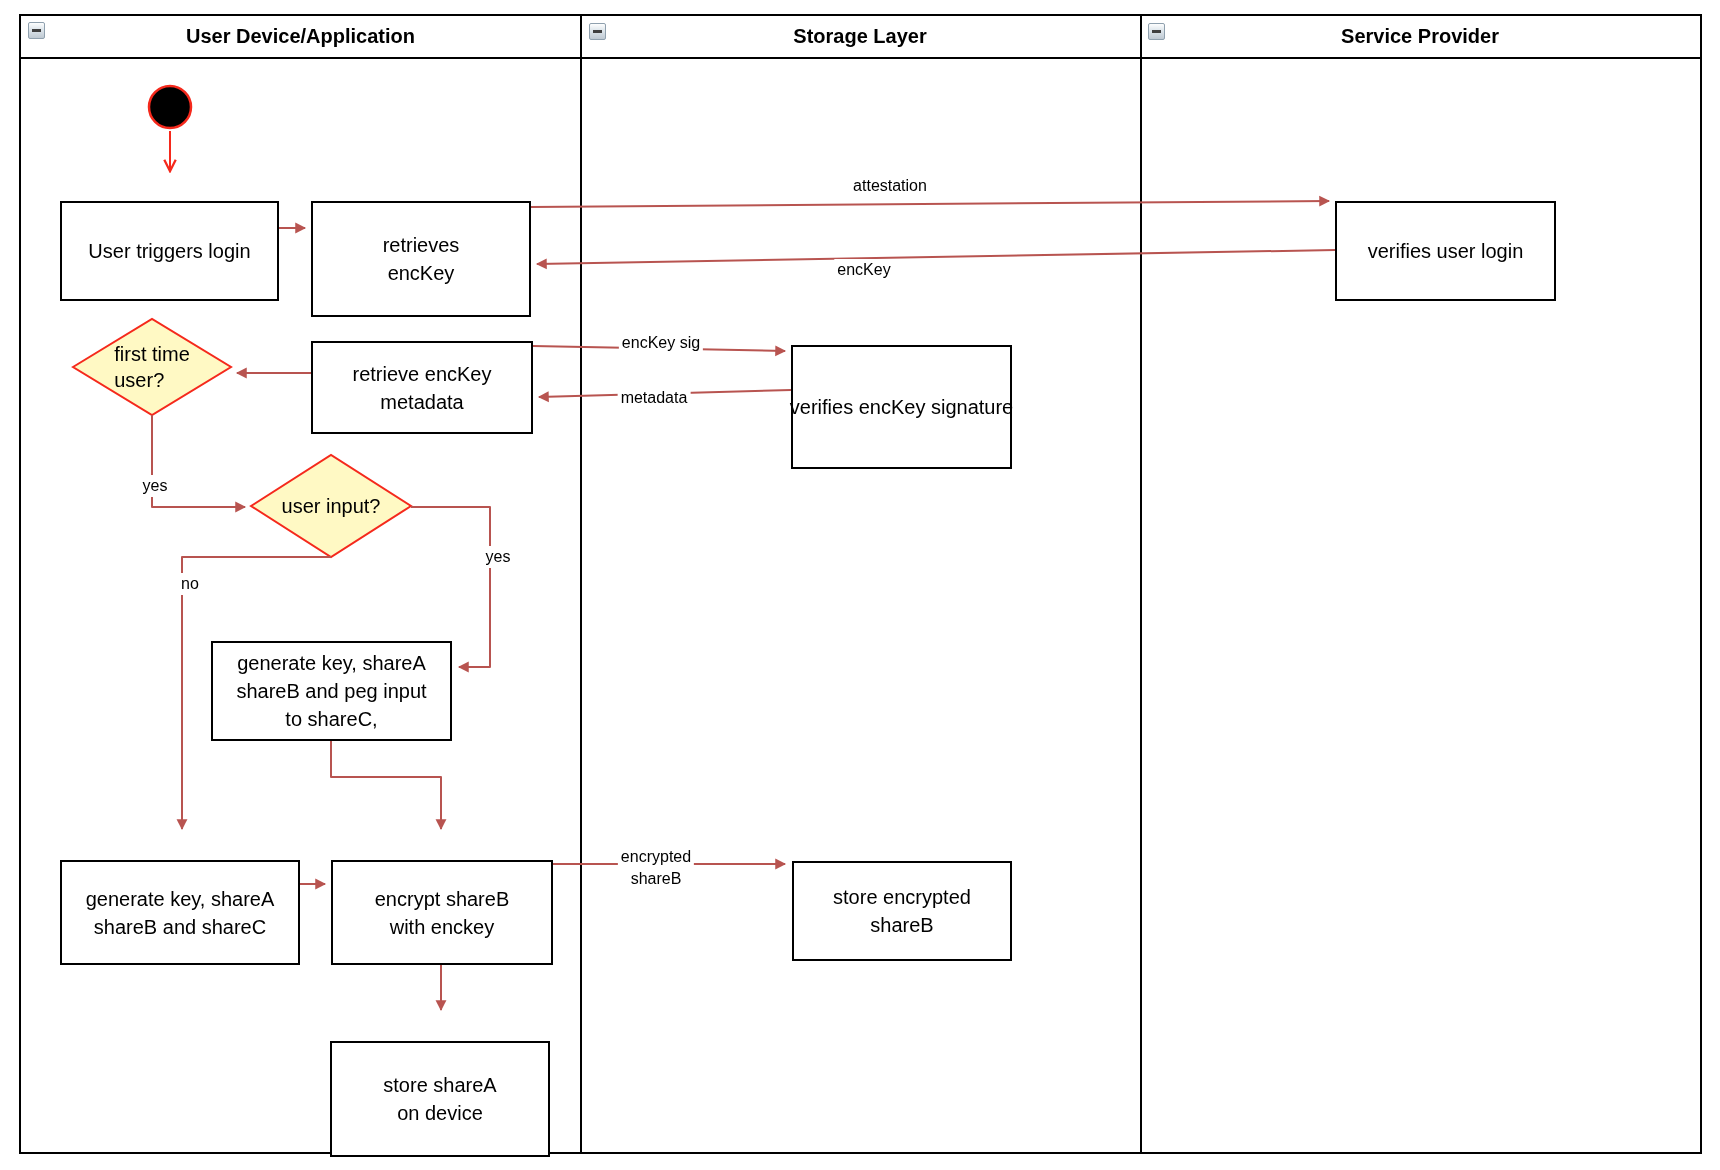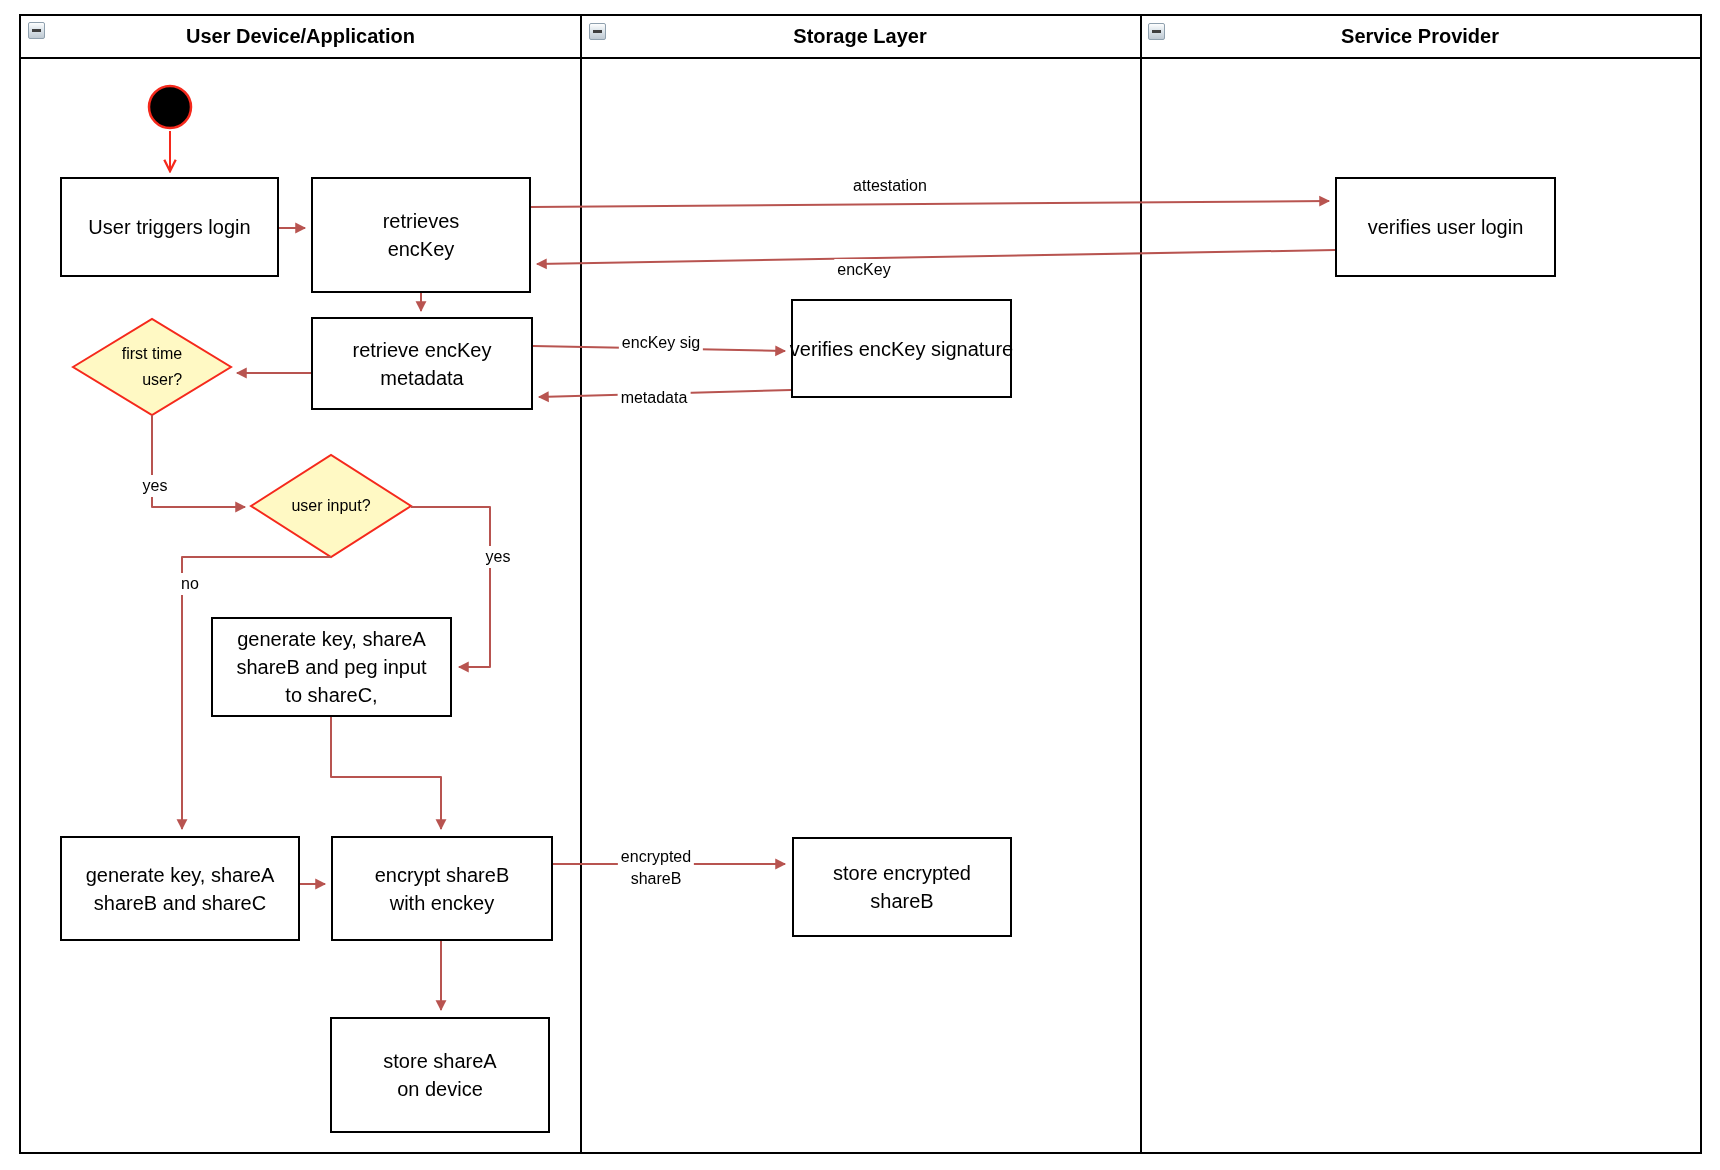--- a/index.html
+++ b/index.html
@@ -9,24 +9,24 @@
   .vline{position:absolute;top:14px;height:1138px;width:2px;background:#000;}
   .hline{position:absolute;left:19px;top:57px;width:1681px;height:2px;background:#000;}
   .lane-title{position:absolute;top:14px;height:44px;display:flex;align-items:center;justify-content:center;
               font-weight:bold;font-size:20px;}
   .collapse{position:absolute;width:17px;height:17px;box-sizing:border-box;border:1px solid #8fa0ae;border-radius:2px;
             background:linear-gradient(180deg,#fdfefe 0%,#dde5eb 45%,#bfc9d2 100%);
             display:flex;align-items:center;justify-content:center;}
   .collapse .bar{width:9px;height:3px;background:#3f3f3f;}
   .node{position:absolute;box-sizing:border-box;border:2px solid #000;background:#fff;
         display:flex;align-items:center;justify-content:center;text-align:center;
-        font-size:20px;line-height:28px;white-space:pre-line;}
+        font-size:20px;line-height:28px;white-space:pre-line;margin-top:24px;}
   .node.nowrap{white-space:nowrap;}
-  .dlabel{position:absolute;transform:translate(-50%,-50%);text-align:right;
-          font-size:16px;line-height:26px;white-space:pre-line;pointer-events:none;}
+  .dlabel{position:absolute;transform:translate(-50%,-50%);text-align:left;
+          font-size:20px;line-height:26px;white-space:pre-line;pointer-events:none;}
   .elabel{position:absolute;transform:translate(-50%,-50%);text-align:center;background:#fff;
           padding:0 3px;font-size:16px;line-height:22px;white-space:pre-line;}
   svg.edges{position:absolute;left:0;top:0;}
 </style>
 </head>
 <body>
 
 <div class="stage">
 
   <div class="frame"></div>
@@ -85,21 +85,21 @@
     <path d="M553,864 L785,864" stroke="#b85450" stroke-width="2" fill="none" marker-end="url(#arrow)"></path>
     <path d="M441,941 L441,1010" stroke="#b85450" stroke-width="2" fill="none" marker-end="url(#arrow)"></path>
   </svg>
 
   <div class="node" style="left:60px;top:177px;width:219px;height:100px">User triggers login</div>
   <div class="node" style="left:311px;top:177px;width:220px;height:116px">retrieves
 encKey</div>
   <div class="node" style="left:1335px;top:177px;width:221px;height:100px">verifies user login</div>
   <div class="node" style="left:311px;top:317px;width:222px;height:93px">retrieve encKey
 metadata</div>
-  <div class="node nowrap" style="left:791px;top:299px;width:221px;height:99px">verifies encKey signature</div>
+  <div class="node nowrap" style="left:791px;top:321px;width:221px;height:124px">verifies encKey signature</div>
   <div class="node" style="left:211px;top:617px;width:241px;height:100px">generate key, shareA
 shareB and peg input
 to shareC,</div>
   <div class="node" style="left:60px;top:836px;width:240px;height:105px">generate key, shareA
 shareB and shareC</div>
   <div class="node" style="left:331px;top:836px;width:222px;height:105px">encrypt shareB
 with enckey</div>
   <div class="node" style="left:792px;top:837px;width:220px;height:100px">store encrypted
 shareB</div>
   <div class="node" style="left:330px;top:1017px;width:220px;height:116px">store shareA

